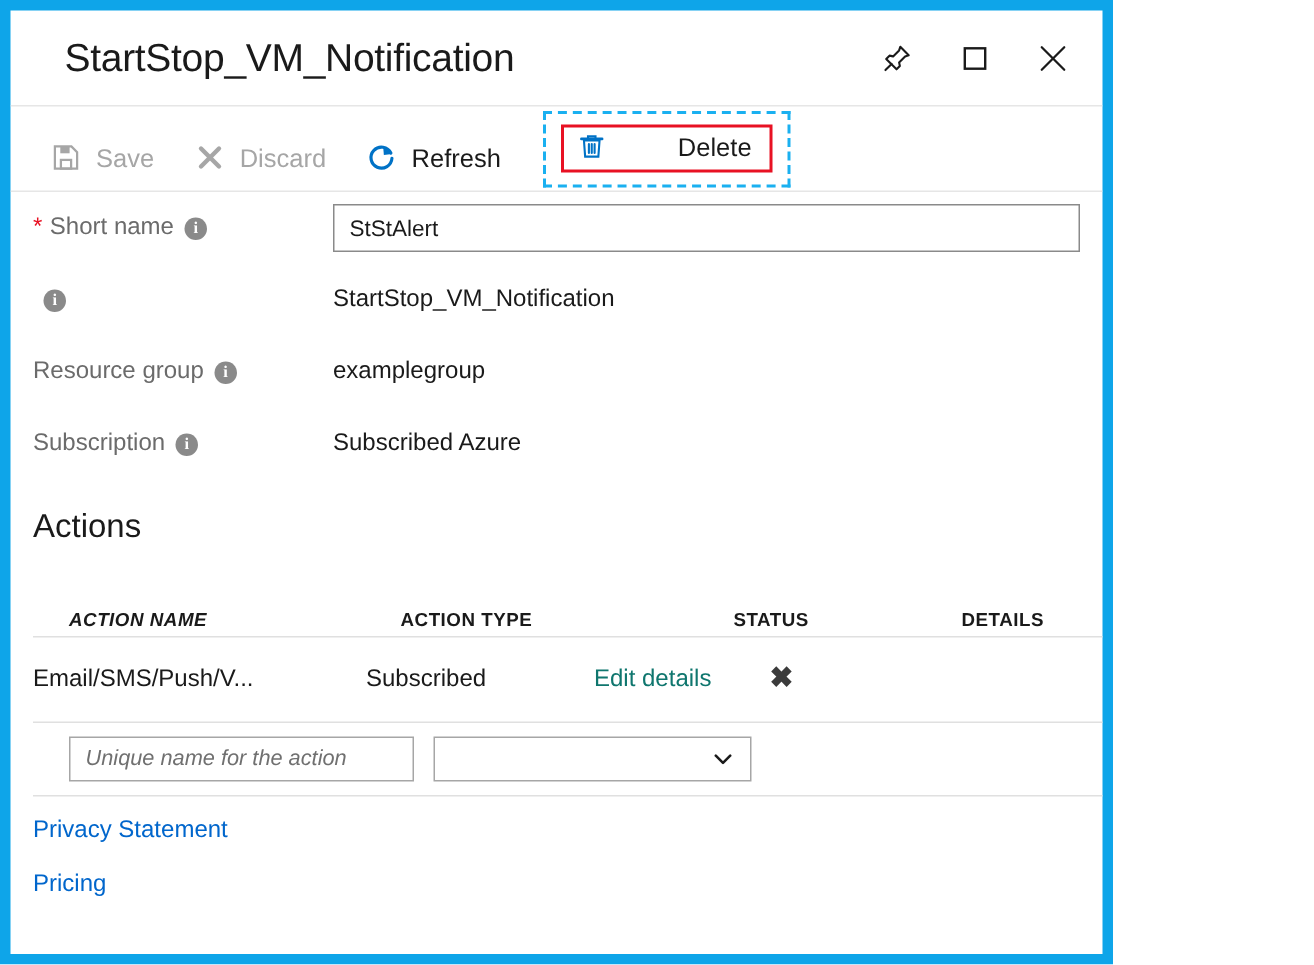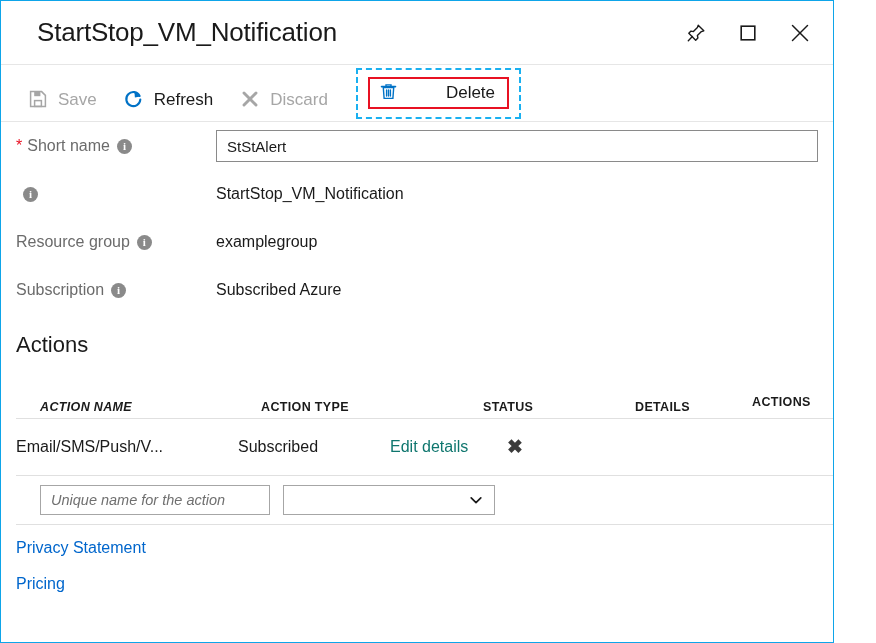--- a/index.html
+++ b/index.html
@@ -6,24 +6,24 @@
     margin: 0;
     padding: 0;
     background: #ffffff;
   }
   body {
     font-family: "Liberation Sans", sans-serif;
     -webkit-font-smoothing: antialiased;
   }
   #page {
     position: relative;
-    width: 834px;
+    width: 742px;
     height: 643px;
     background: #ffffff;
-    border: 1px solid #0ea5e9;
+    border: 7px solid #0ea5e9;
     box-sizing: border-box;
     overflow: hidden;
   }
 
   
   #titlebar {
     position: relative;
     height: 63px;
     display: flex;
     align-items: center;
@@ -333,38 +333,38 @@
       <span class="cmd-icon">
         <svg width="20" height="20" viewBox="0 0 20 20" fill="none" stroke="#a6a6a6" stroke-width="1.5">
           <path d="M2.6 2.6 H13.6 L17.4 6.4 V17.4 H2.6 Z"></path>
           <rect x="6.2" y="2.6" width="6.2" height="4.6" fill="#a6a6a6" stroke="none"></rect>
           <rect x="6.6" y="11.6" width="6.8" height="5.8" fill="none" stroke="#a6a6a6" stroke-width="1.5"></rect>
         </svg>
       </span>
       <span class="cmd-label">Save</span>
     </button>
 
+    <button class="cmd disabled" id="discard-button">
+      <span class="cmd-icon">
+        <svg width="20" height="20" viewBox="0 0 20 20" fill="none" stroke="#a6a6a6" stroke-width="2.9" stroke-linecap="round">
+          <line x1="4" y1="4" x2="16" y2="16"></line>
+          <line x1="16" y1="4" x2="4" y2="16"></line>
+        </svg>
+      </span>
+      <span class="cmd-label">Discard</span>
+    </button>
+
     <button class="cmd" id="refresh-button">
       <span class="cmd-icon">
         <svg width="21" height="21" viewBox="0 0 21 21" fill="none" stroke="#0072c6" stroke-width="2.1" stroke-linecap="round">
           <path d="M16.6 7.0 A7.0 7.0 0 1 0 17.3 10.5"></path>
           <path d="M11.4 2.4 L17.4 7.6 L11.9 8.4" fill="#0072c6" stroke="none"></path>
         </svg>
       </span>
       <span class="cmd-label">Refresh</span>
-    </button>
-
-    <button class="cmd disabled" id="discard-button">
-      <span class="cmd-icon">
-        <svg width="20" height="20" viewBox="0 0 20 20" fill="none" stroke="#a6a6a6" stroke-width="2.9" stroke-linecap="round">
-          <line x1="4" y1="4" x2="16" y2="16"></line>
-          <line x1="16" y1="4" x2="4" y2="16"></line>
-        </svg>
-      </span>
-      <span class="cmd-label">Discard</span>
     </button>
 
     <div id="delete-focus-ring">
       <button id="delete-button">
         <span class="cmd-icon">
           <svg width="19" height="19" viewBox="0 0 19 19" fill="none" stroke="#0072c6" stroke-width="1.4" stroke-linecap="round">
             <line x1="2.6" y1="4.6" x2="16.4" y2="4.6" stroke-width="1.8"></line>
             <path d="M7.0 4.6 V2.9 H12.0 V4.6"></path>
             <path d="M4.3 5.6 H14.7 L13.9 16.4 H5.1 Z"></path>
             <line x1="7.6" y1="8.0" x2="7.6" y2="14.0"></line>

